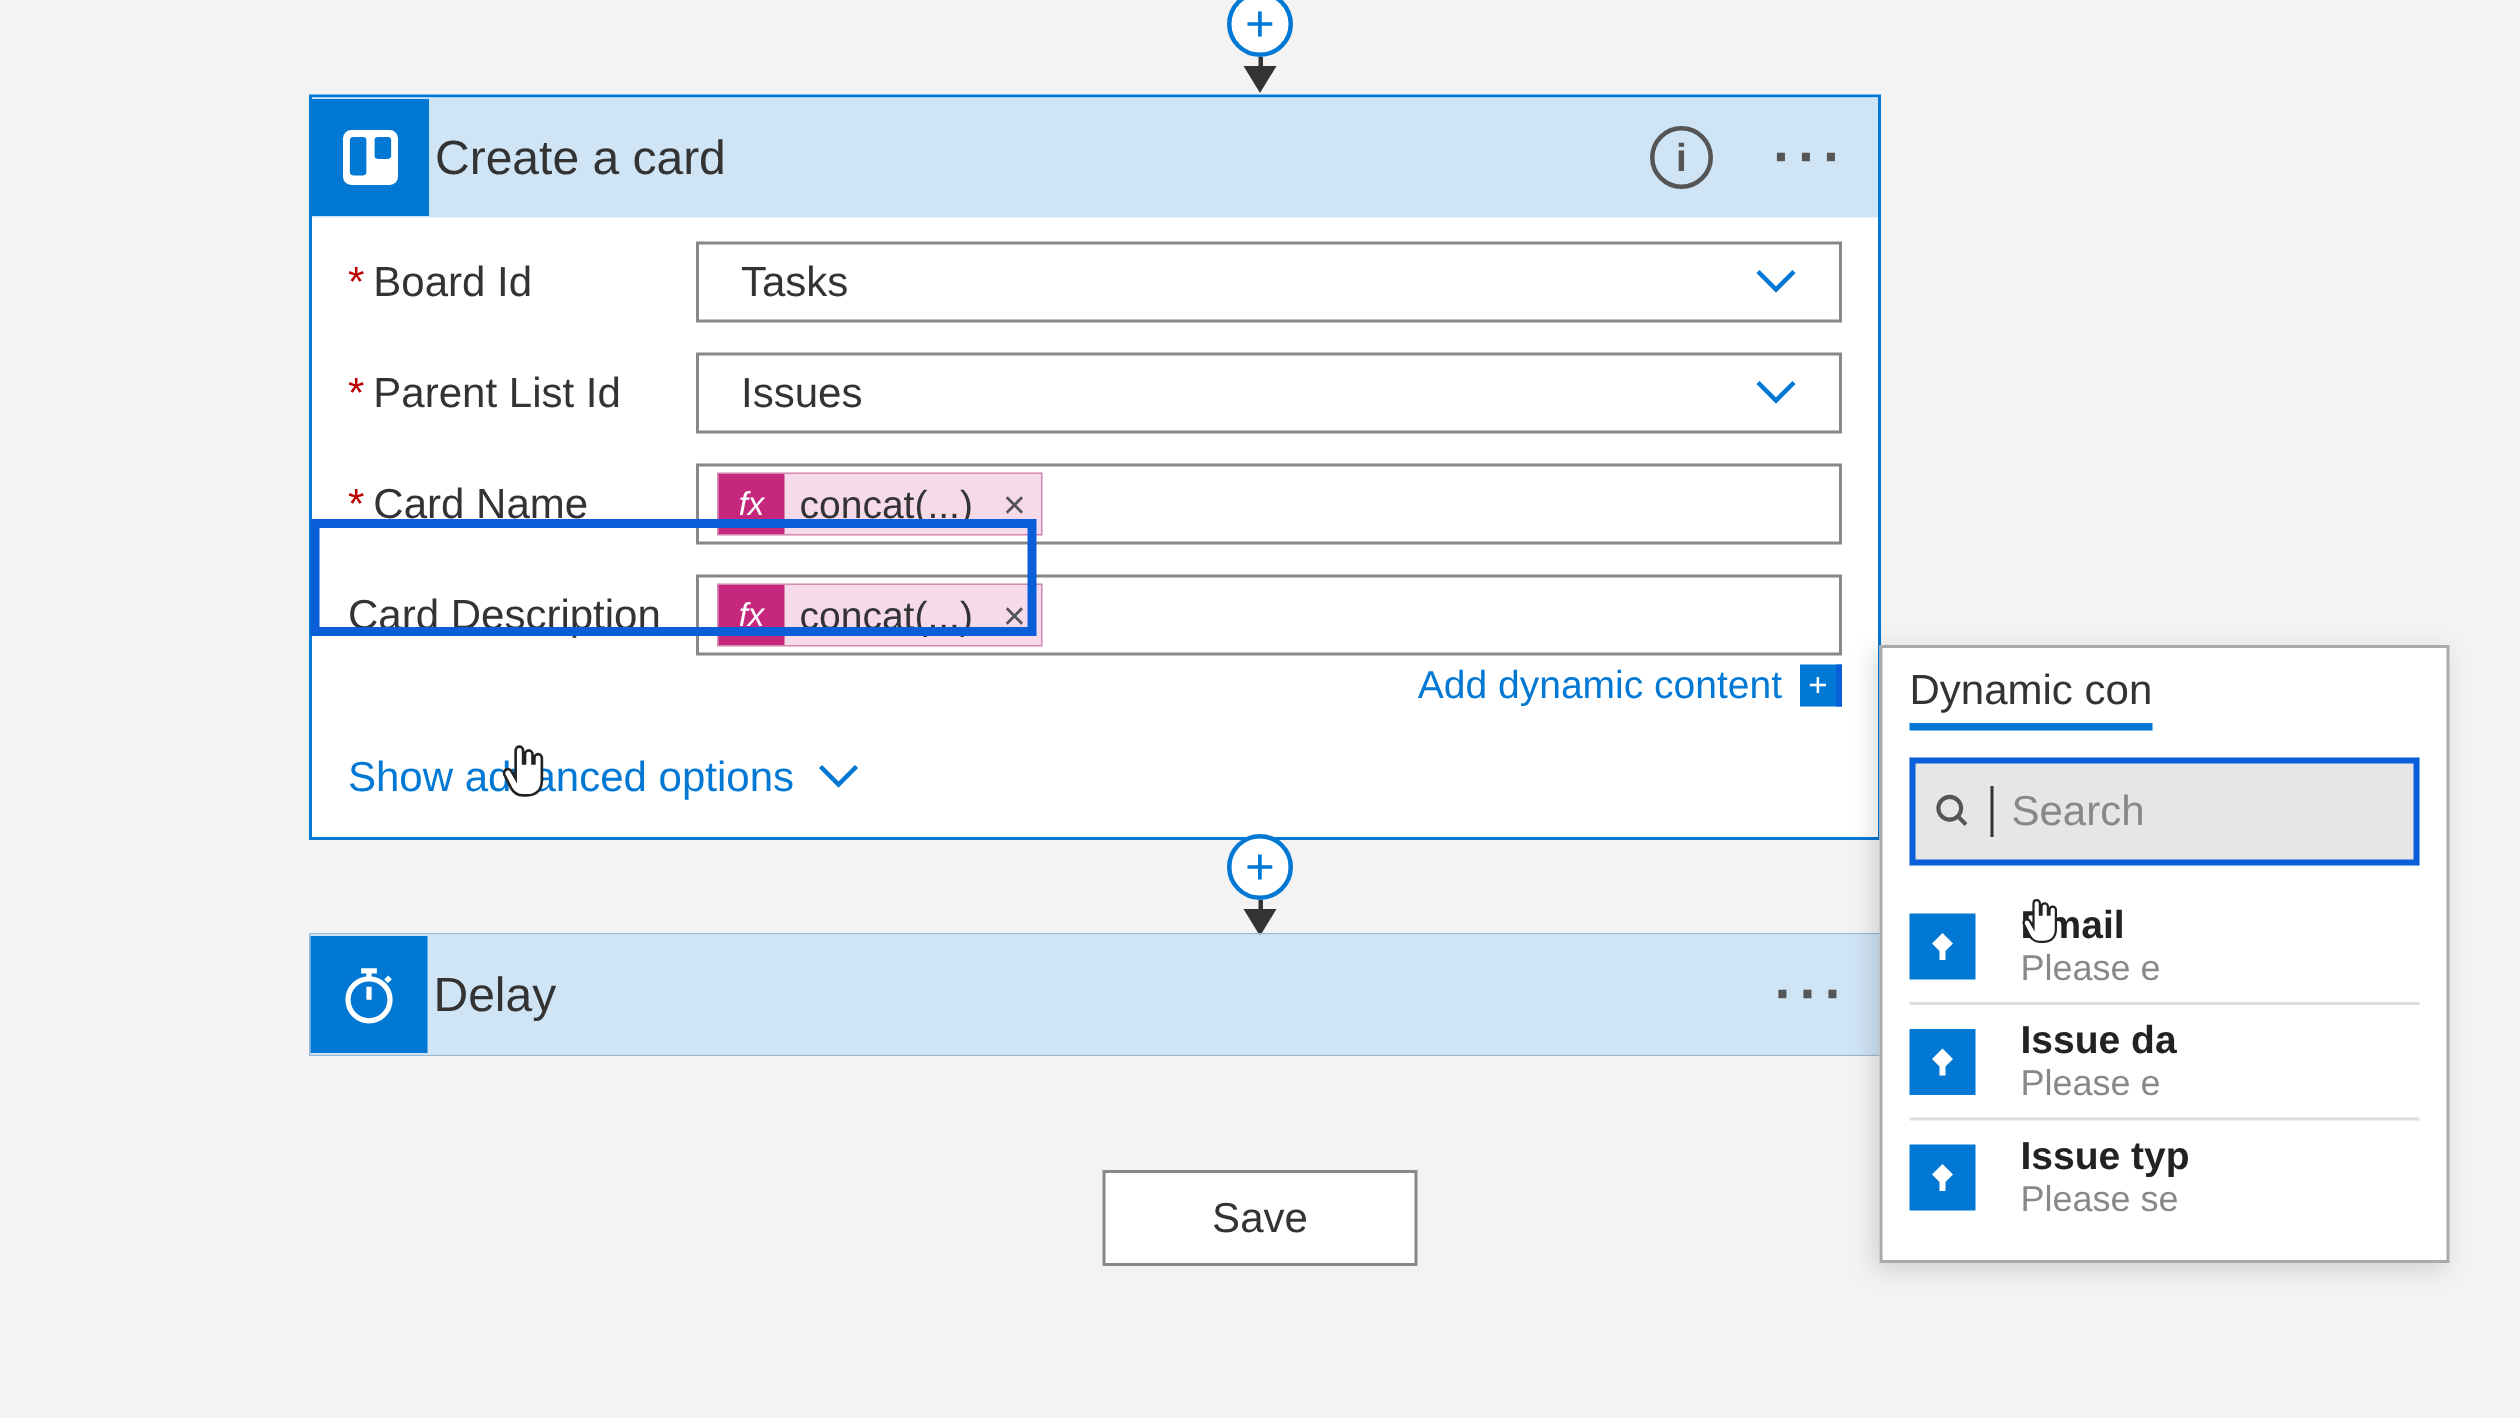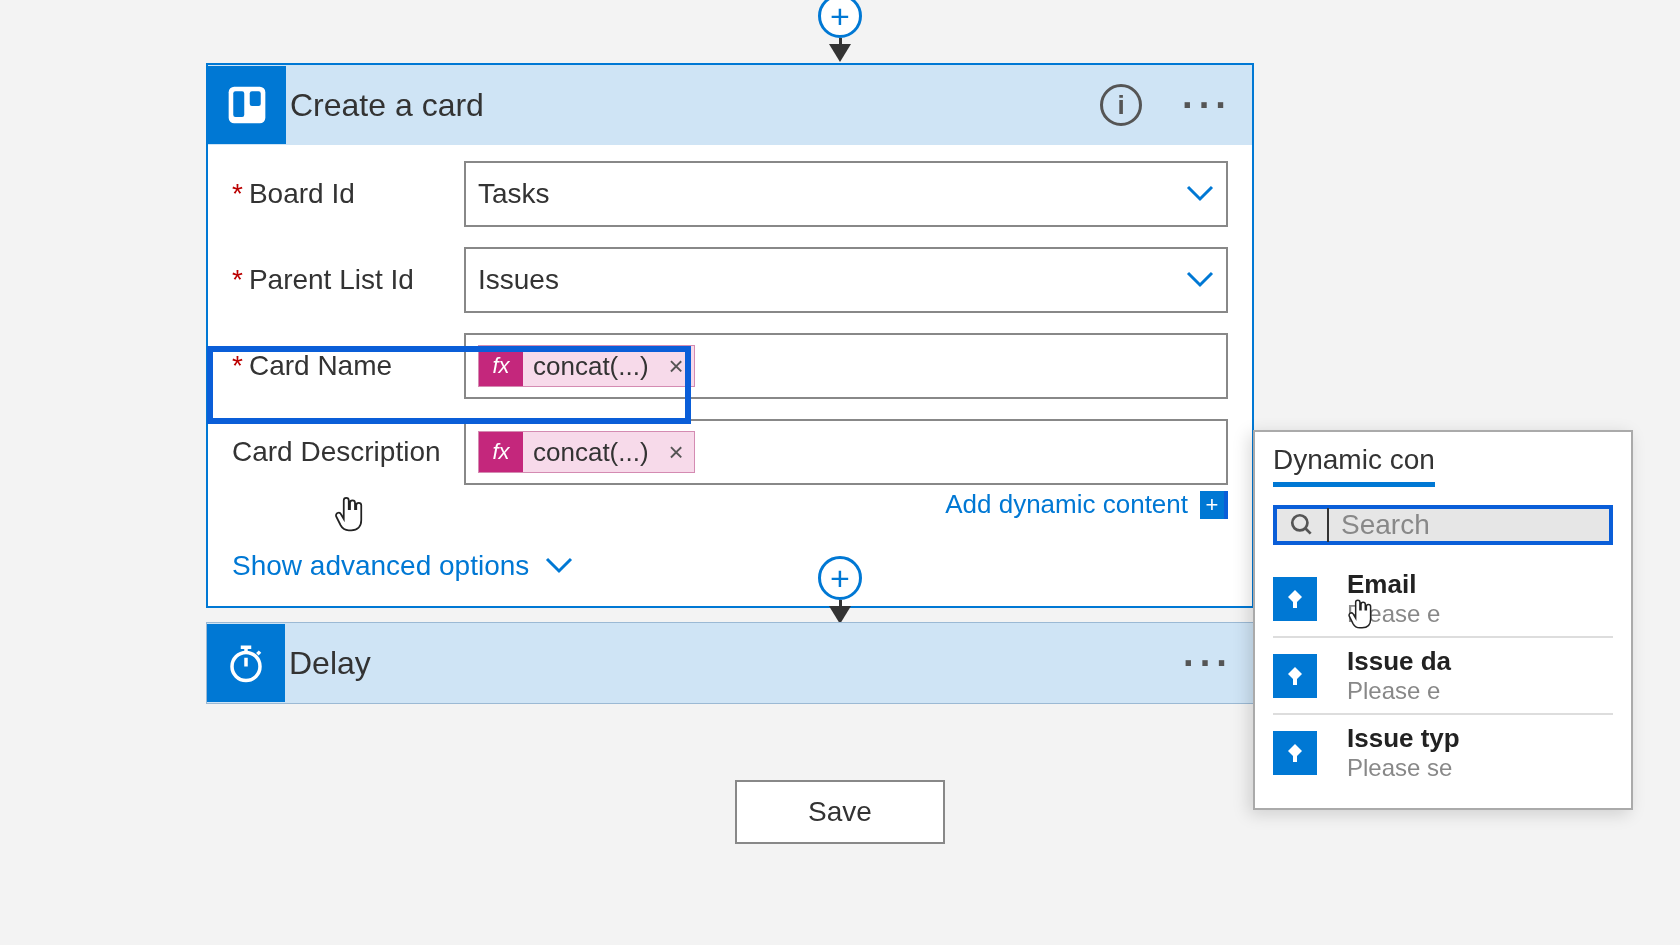--- a/index.html
+++ b/index.html
@@ -94,25 +94,25 @@
     .form-label-cell {
       width: 232px;
       font-size: 28px;
       color: #333;
       display: flex;
     }
     .req { color: #b00; margin-right: 6px; }
     .form-input-cell { flex: 1; }
     .field-box {
       width: 100%;
-      height: 66px;
+      height: 54px;
       border: 2px solid #888;
       display: flex;
       align-items: center;
-      padding: 0 12px;
+      padding: 0 28px;
       font-size: 28px;
       color: #333;
       background: #fff;
     }
     .chevron-down-svg {
       margin-left: auto;
     }
 
     
     .token {
@@ -214,21 +214,21 @@
     }
     .flyout-tab-row { display: flex; gap: 30px; margin-bottom: 18px; }
     .flyout-tab {
       font-size: 28px; color: #333;
       padding-bottom: 6px;
     }
     .flyout-tab.active { border-bottom: 5px solid #0078d4; }
     .flyout-search {
       display: flex; align-items: center;
       border: 4px solid #0a5ed8;
-      height: 40px;
+      height: 72px;
       padding: 0 12px;
       gap: 12px;
       margin: 0 0 16px 0;
       background: #e6e6e6;
     }
     .flyout-search .caret {
       width: 2px; height: 34px; background: #333;
     }
     .flyout-search .placeholder {
       font-size: 28px; color: #888;

